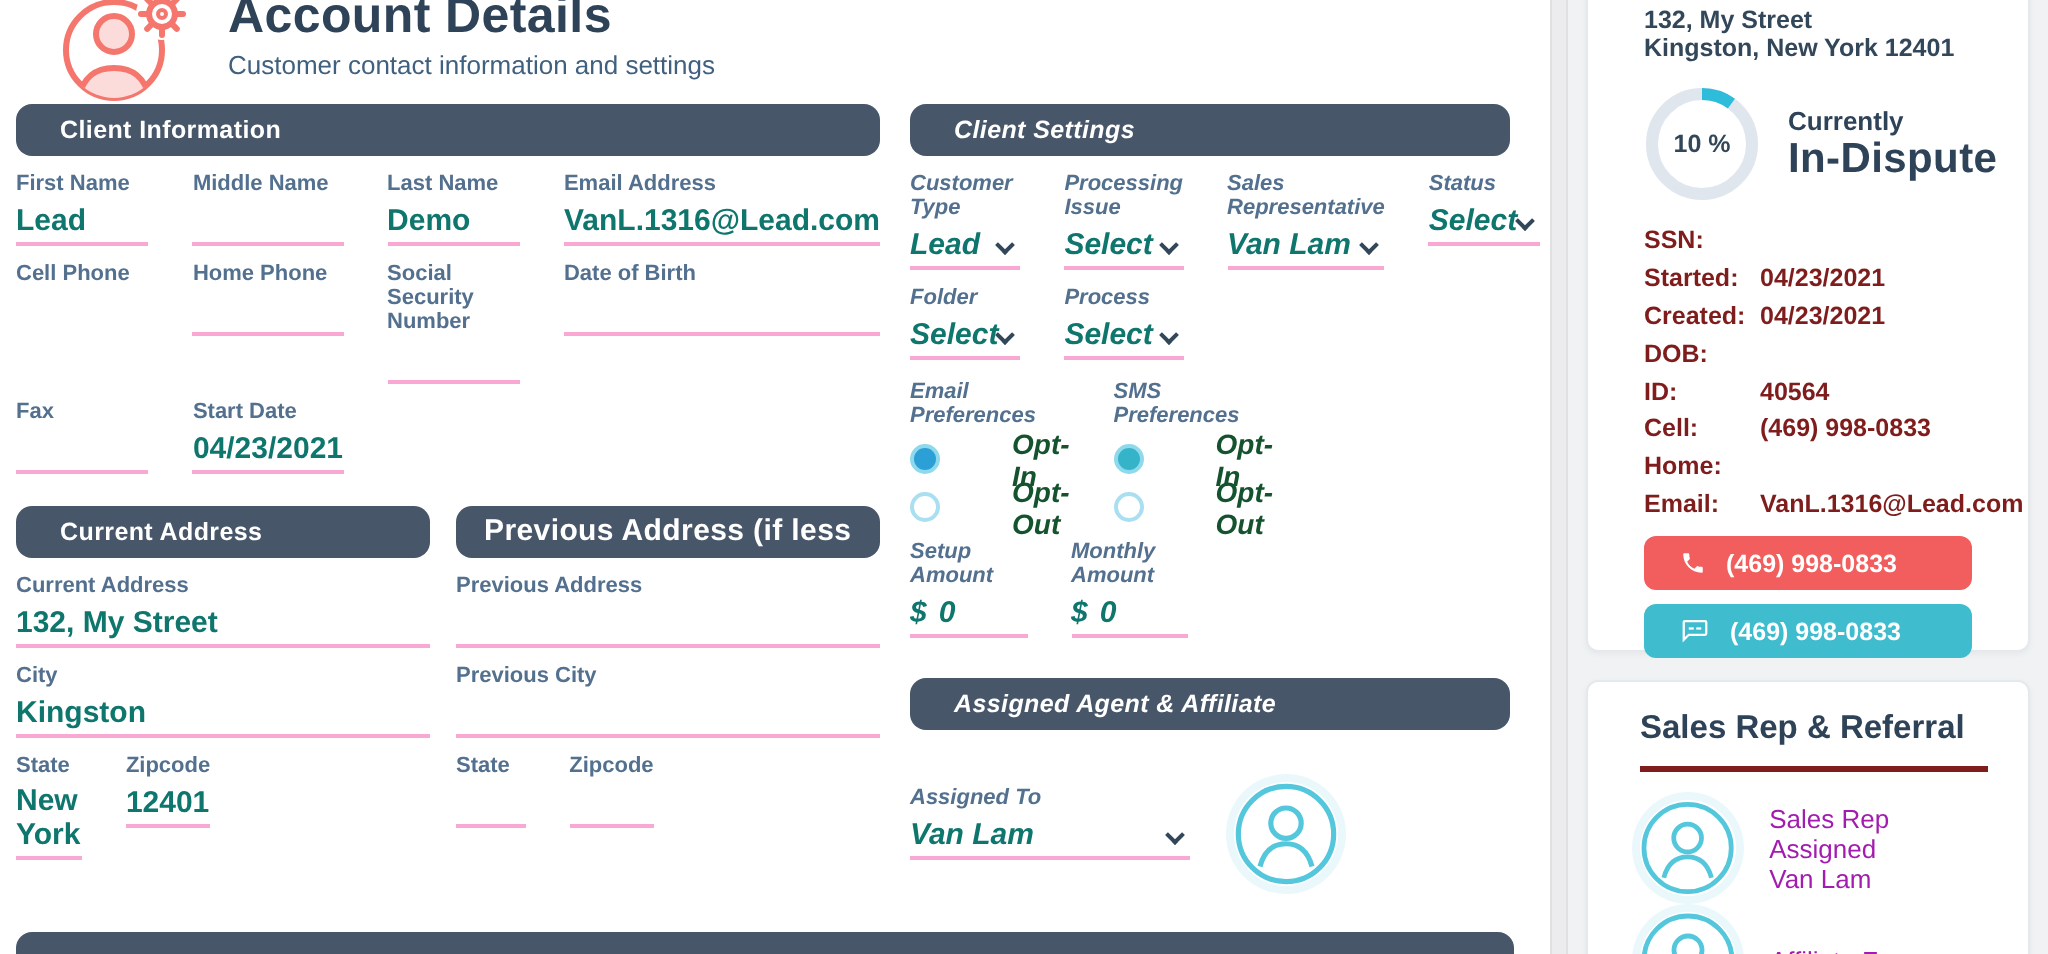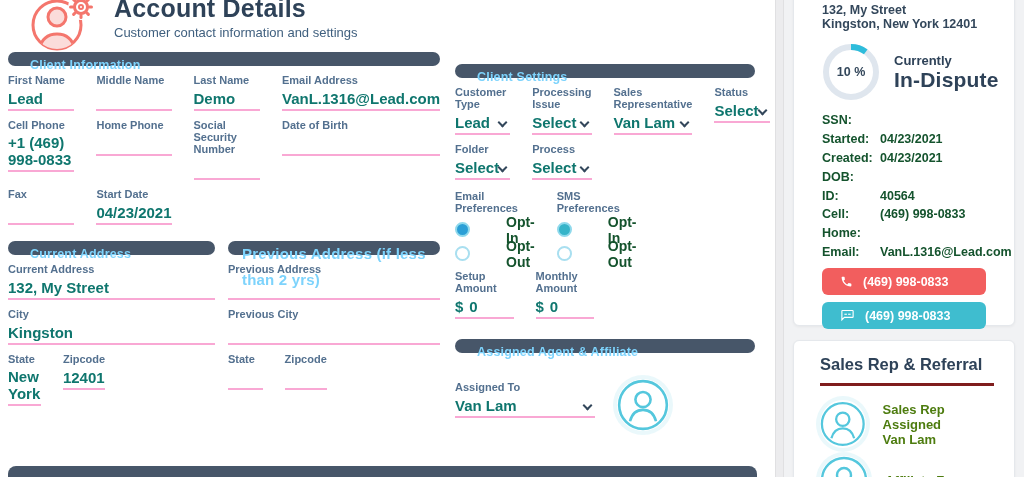--- a/index.html
+++ b/index.html
@@ -10,25 +10,25 @@
     background:#ffffff;
     color:#33475b;
   }
   
   .page-header { position:absolute; left:28px; top:-6px; display:flex; gap:14px; align-items:flex-start; }
   .page-title { font-size:25px; font-weight:800; color:#2e4258; letter-spacing:.2px; }
   .page-sub { font-size:13px; font-weight:400; color:#40607f; margin-top:2px; }
 
   
   .col-left { position:absolute; left:8px; top:52px; width:432px; }
-  .col-mid  { position:absolute; left:455px; top:64px; width:300px; }
+  .col-mid  { position:absolute; left:455px; top:52px; width:300px;font-style:italic; }
 
   .panel-head {
-    background:#475669; color:#7dd3fc; font-size:12.5px; font-weight:700;
-    border-radius:8px; height:14px; line-height:26px; padding-left:22px;
+    background:#475669; color:#ffffff; font-size:12.5px; font-weight:700;
+    border-radius:8px; height:26px; line-height:26px; padding-left:22px;
     letter-spacing:.2px;
   }
   .panel-head.small { font-size:15px; padding-left:14px; }
 
   .grid2 { display:grid; grid-template-columns:1fr 1fr 1fr 1fr; column-gap:22px; }
 
   .fgroup { margin-top:8px; min-height:35px; }
   .flabel { font-size:11px; font-weight:700; color:#53708f; margin-bottom:3px; }
   .fvalue {
     font-size:15px; font-weight:700; color:#0f766e;
@@ -79,35 +79,35 @@
   .sb-addr { font-size:12.5px; font-weight:700; color:#33475b; line-height:14px; }
 
   .dispute { display:flex; align-items:center; gap:14px; margin-top:12px; }
   .donut-wrap { position:relative; width:58px; height:58px; flex:0 0 auto; }
   .donut-pct { position:absolute; inset:0; display:flex; align-items:center; justify-content:center;
                font-size:12.5px; font-weight:800; color:#33475b; }
   .dispute-t1 { font-size:13px; font-weight:800; color:#2e4258; }
   .dispute-t2 { font-size:21px; font-weight:800; color:#2e4258; letter-spacing:.2px; }
 
   .dlist { margin-top:10px; }
-  .drow { display:flex; height:18.8px; align-items:center; font-size:12.5px; color:#14532d; }
+  .drow { display:flex; height:18.8px; align-items:center; font-size:12.5px; color:#7f1d1d; }
   .dlabel { width:58px; font-weight:800; flex:0 0 auto; }
   .dval { font-weight:600; }
 
   .sb-btn { display:flex; align-items:center; gap:10px; width:164px; height:27px;
             border:none; border-radius:6px; color:#fff; font-family:inherit;
             font-size:12.5px; font-weight:800; padding:0 0 0 18px; cursor:pointer; }
   .btn-call { background:#f25e5e; margin-top:7px; }
   .btn-sms  { background:#3fbdcf; margin-top:7px; }
 
   .sp-title { font-size:16.5px; font-weight:800; color:#2e4258; padding-bottom:9px;
               border-bottom:3px solid #7f1d1d; margin-right:6px; }
   .sp-item { display:flex; align-items:center; gap:17px; margin-top:14px; }
   .avatar.sm { width:48px; height:48px; }
-  .sp-text { font-size:13px; font-weight:700; color:#4d7c0f; line-height:15px; }
+  .sp-text { font-size:13px; font-weight:400; color:#a21caf; line-height:15px; }
 </style>
 </head>
 <body>
 
 <div class="page-header">
   <svg width="72" height="58" viewBox="0 0 72 58">
     <defs>
         <clipPath id="pc">
           <circle cx="29" cy="31" r="24"></circle>
         </clipPath>
@@ -154,21 +154,20 @@
     <div class="fgroup">
       <div class="flabel">Last Name</div>
       <div class="fvalue">Demo</div>
     </div>
     <div class="fgroup">
       <div class="flabel">Email Address</div>
       <div class="fvalue">VanL.1316@Lead.com</div>
     </div>
     <div class="fgroup">
       <div class="flabel">Cell Phone</div>
-      <div class="fvalue">+1 (469) 998-0833</div>
     </div>
     <div class="fgroup">
       <div class="flabel">Home Phone</div>
       <div class="fvalue"></div>
     </div>
     <div class="fgroup">
       <div class="flabel">Social Security Number</div>
       <div class="fvalue"></div>
     </div>
     <div class="fgroup">

